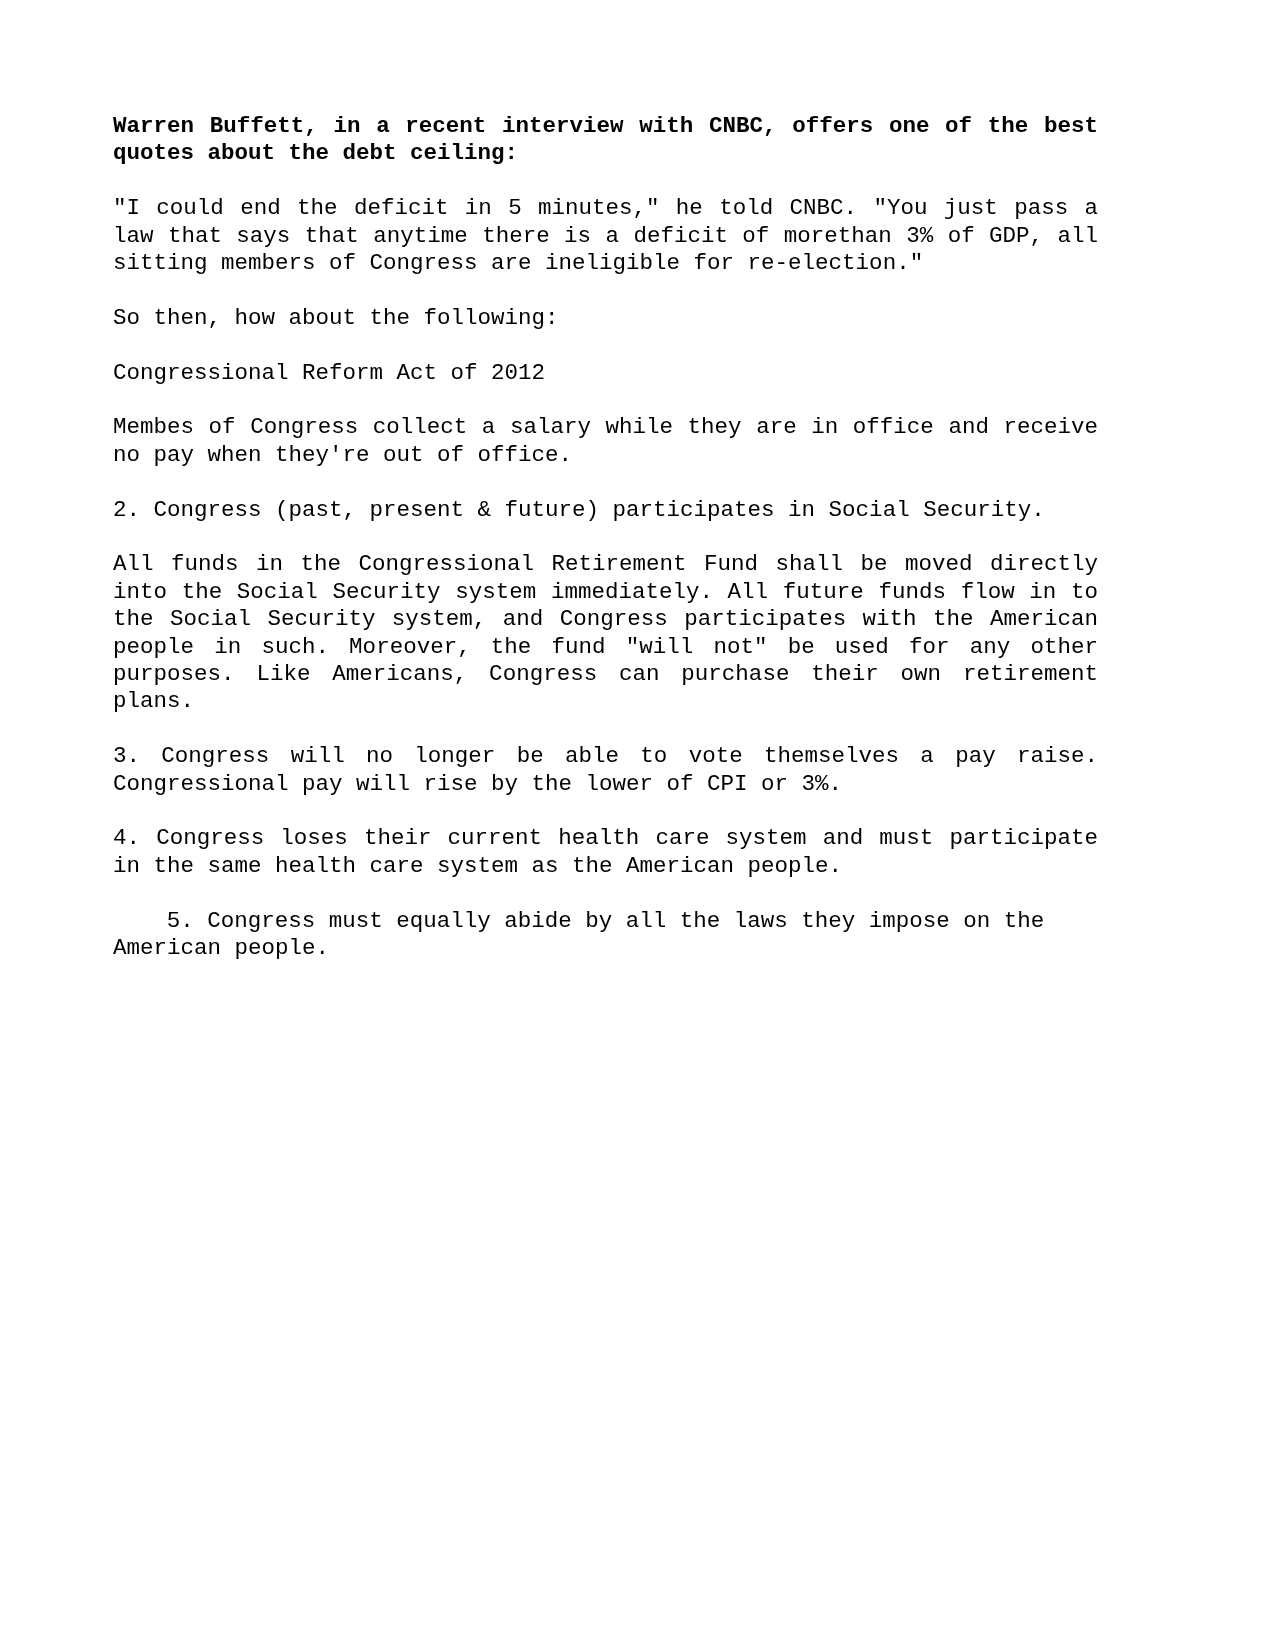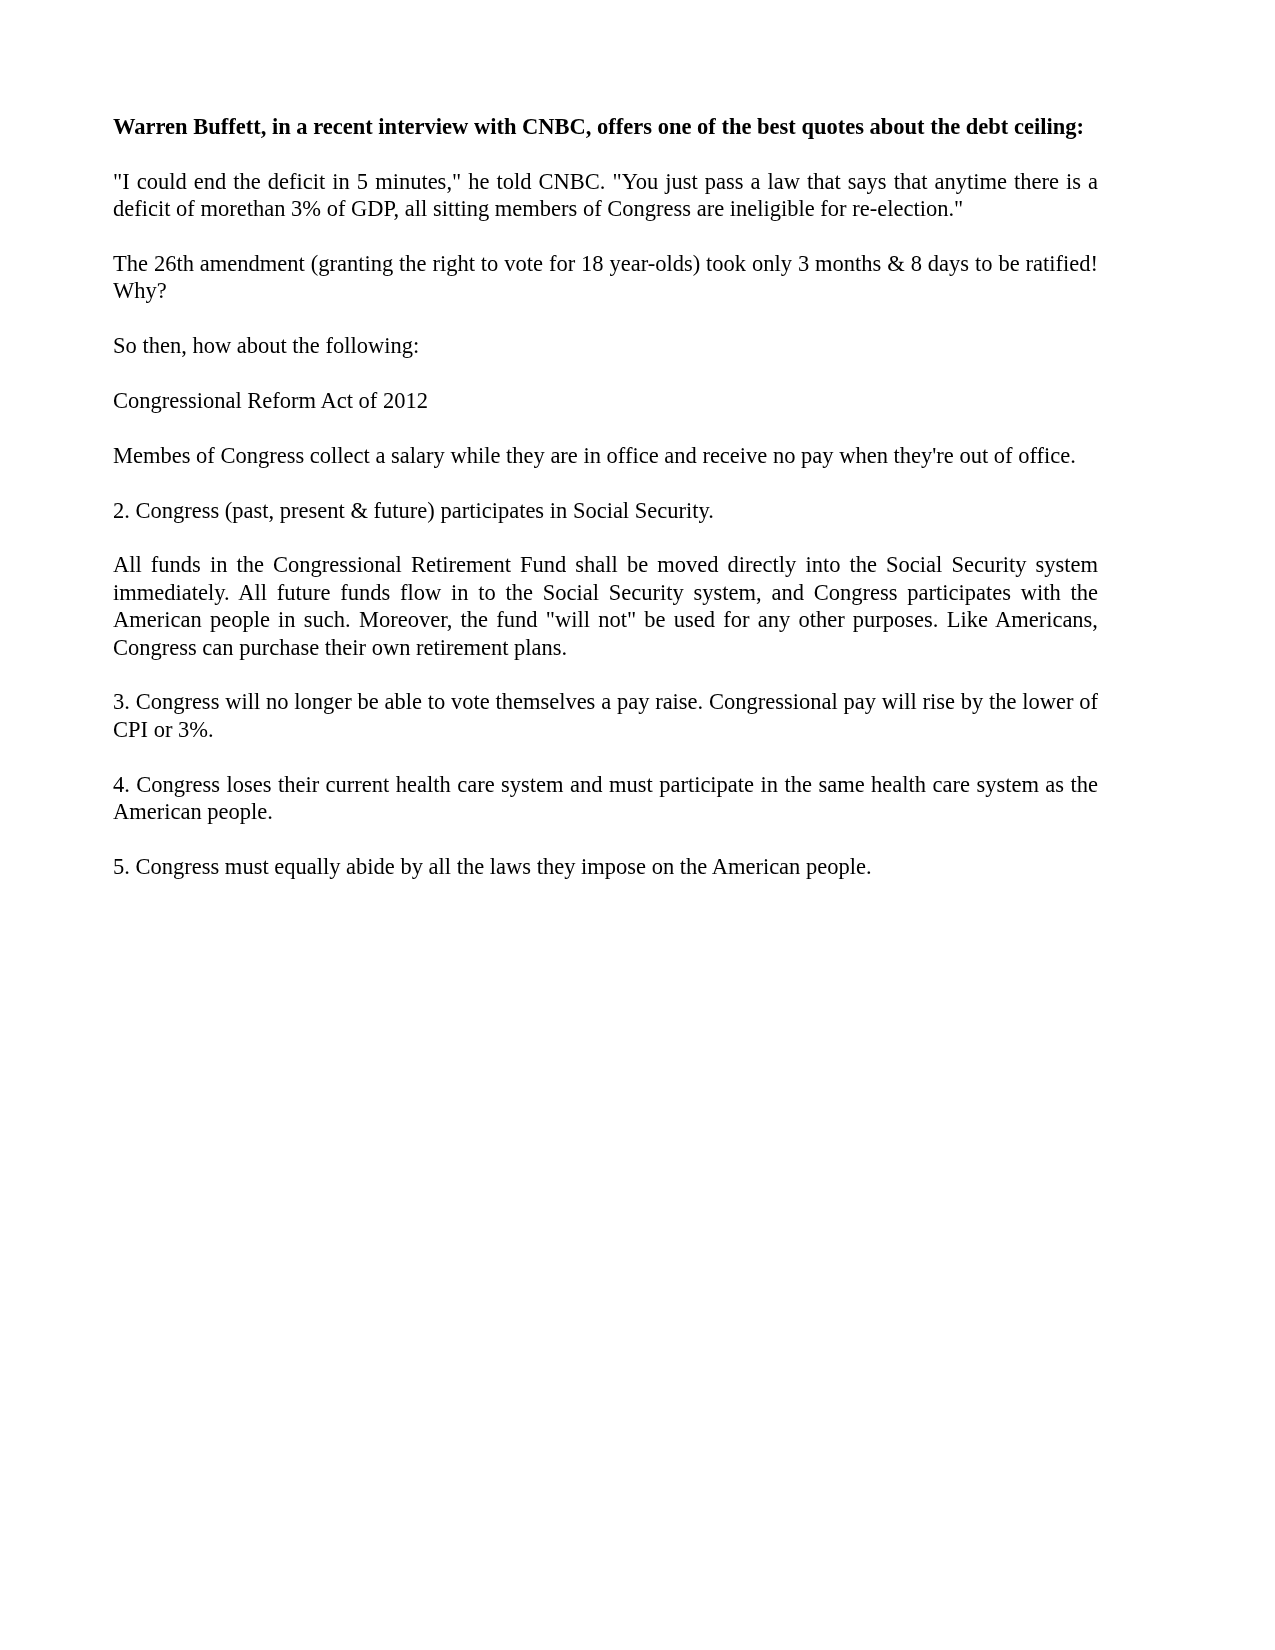--- a/index.html
+++ b/index.html
@@ -15,40 +15,40 @@
       color: #000000;
       font-family: "Liberation Serif", "DejaVu Serif", serif;
     }
     .page {
       position: absolute;
       left: 113px;
       top: 113px;
       width: 985px;
       font-size: 22.5px;
       line-height: 27.4px;
+      font-family: Liberation Mono, monospace;
     }
     .p {
       margin: 0 0 27.4px 0;
       text-align: justify;
       text-align-last: left;
     }
     .p.single {
       text-align: center;
     }
     .heading {
       font-weight: bold;
     }
   </style>
 </head>
 <body>
 
 <div class="page">
   <p class="p heading">Warren Buffett, in a recent interview with CNBC, offers one of the best quotes about the debt ceiling:</p>
   <p class="p">"I could end the deficit in 5 minutes," he told CNBC. "You just pass a law that says that anytime there is a deficit of morethan 3% of GDP, all sitting members of Congress are ineligible for re-election."</p>
-  <p class="p">The 26th amendment (granting the right to vote for 18 year-olds) took only 3 months &amp; 8 days to be ratified! Why?</p>
   <p class="p single">So then, how about the following:</p>
   <p class="p single">Congressional Reform Act of 2012</p>
   <p class="p">Membes of Congress collect a salary while they are in office and receive no pay when they're out of office.</p>
   <p class="p single">2. Congress (past, present &amp; future) participates in Social Security.</p>
   <p class="p">All funds in the Congressional Retirement Fund shall be moved directly into the Social Security system immediately. All future funds flow in to the Social Security system, and Congress participates with the American people in such. Moreover, the fund "will not" be used for any other purposes. Like Americans, Congress can purchase their own retirement plans.</p>
   <p class="p">3. Congress will no longer be able to vote themselves a pay raise. Congressional pay will rise by the lower of CPI or 3%.</p>
   <p class="p">4. Congress loses their current health care system and must participate in the same health care system as the American people.</p>
   <p class="p single">5. Congress must equally abide by all the laws they impose on the American people.</p>
 </div>
 

